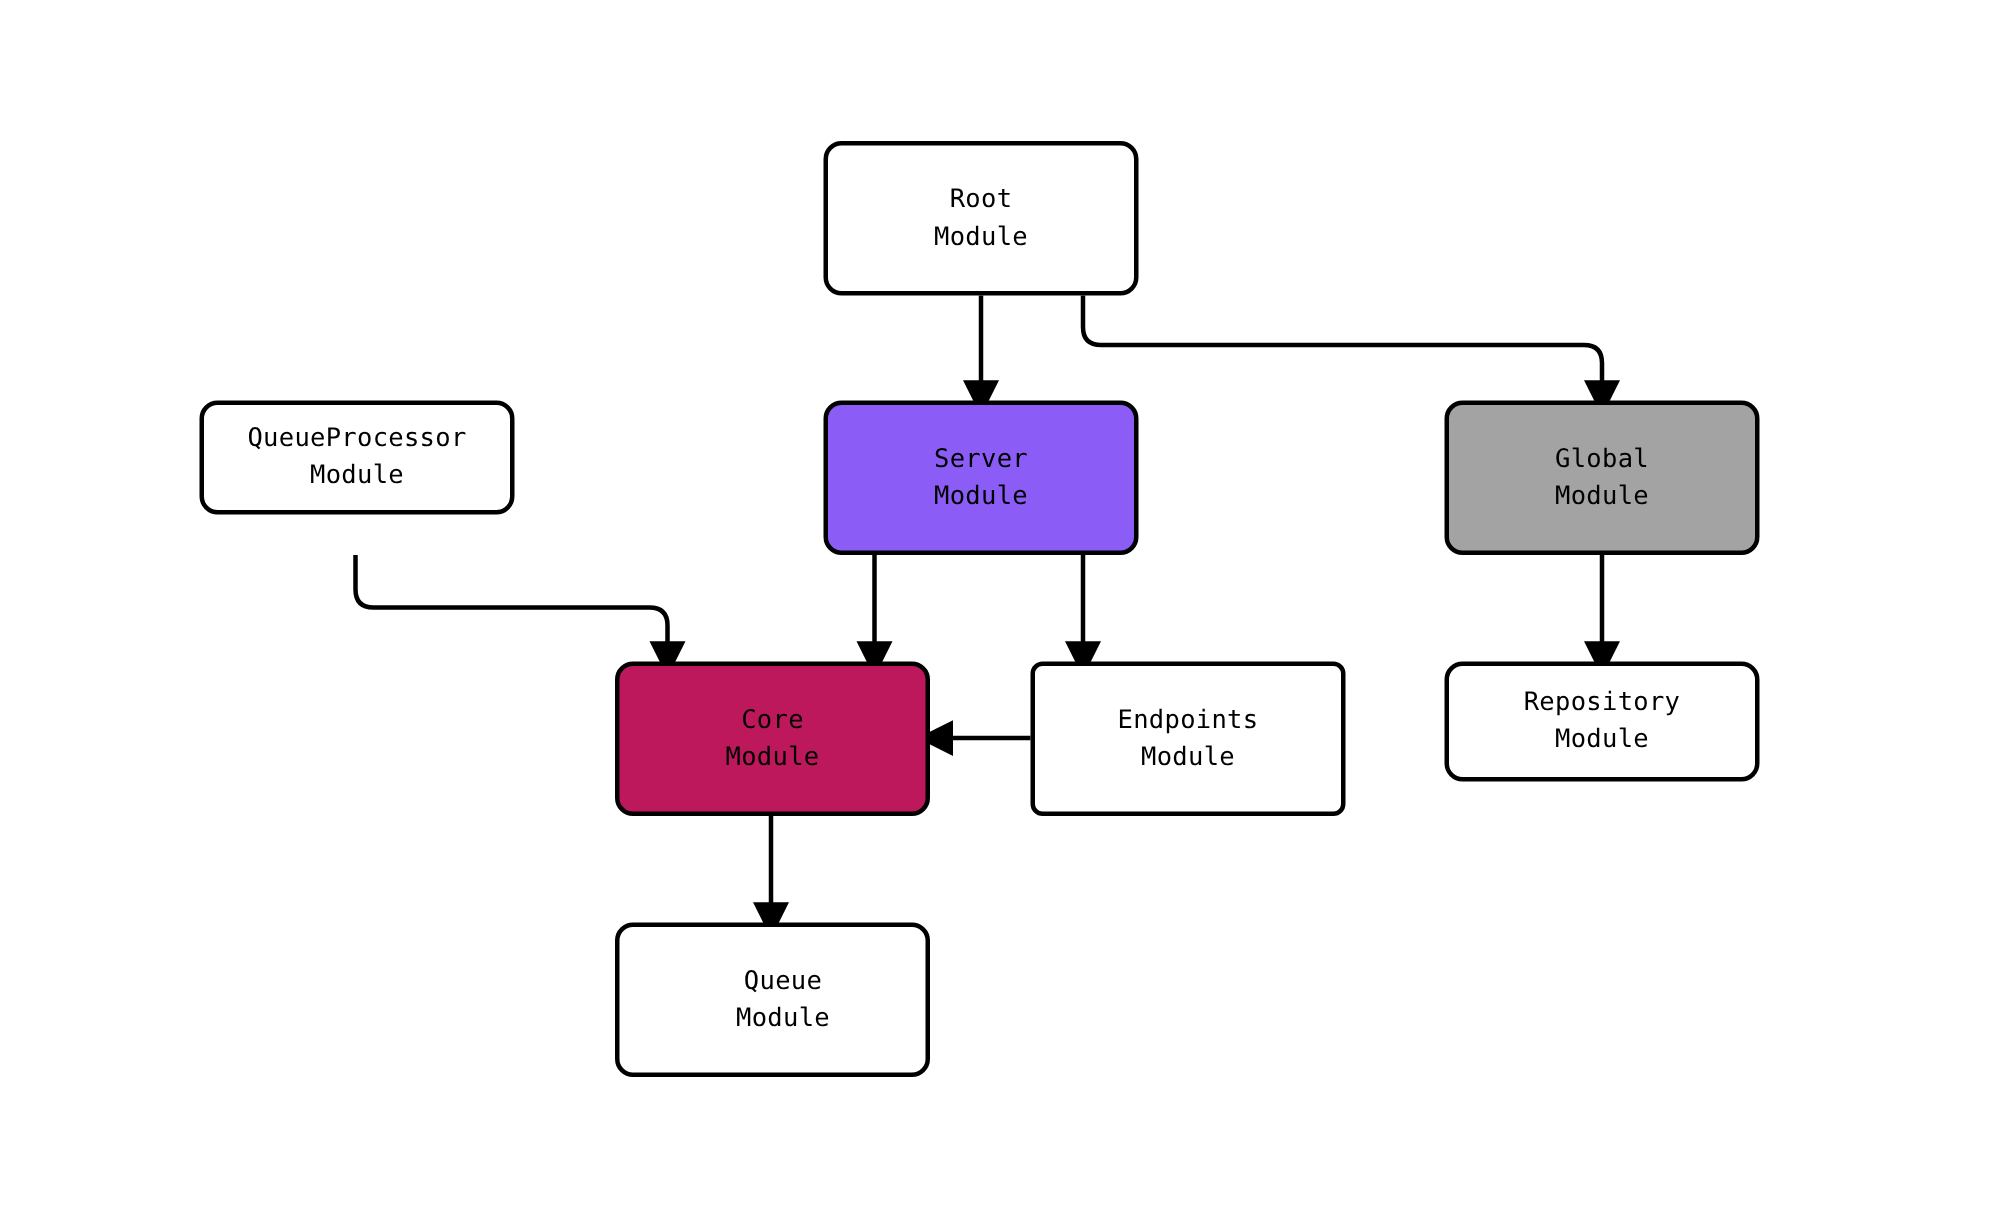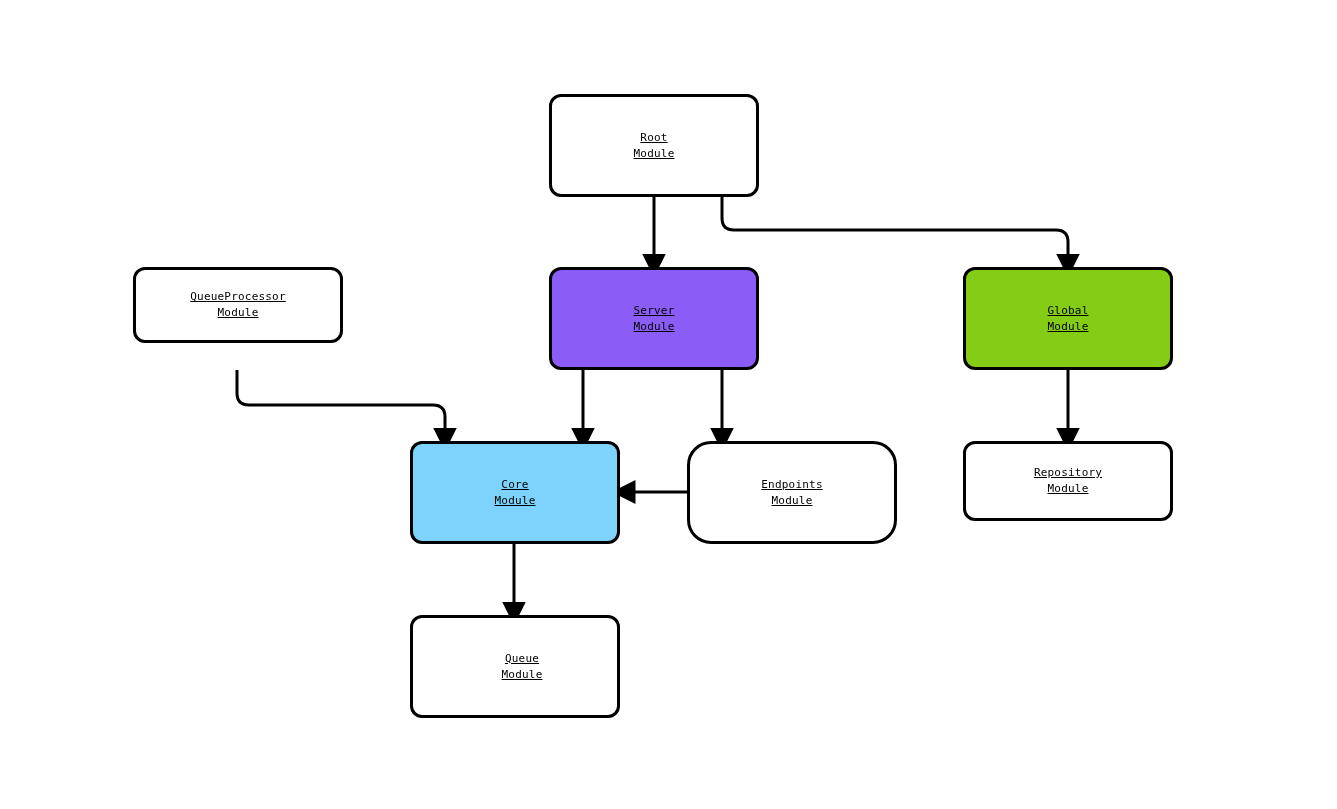--- a/index.html
+++ b/index.html
@@ -30,26 +30,25 @@
     width: 210px;
     height: 103px;
     border: 3px solid #000000;
     border-radius: 12px;
     background: #ffffff;
     display: flex;
     flex-direction: column;
     align-items: center;
     justify-content: center;
     font-family: "DejaVu Sans Mono", "Liberation Mono", monospace;
-    font-size: 11px;
+    font-size: 17px;
     line-height: 1.45;
     color: #000000;
     letter-spacing: 0.2px;
     white-space: nowrap;
-    text-decoration: underline;
   }
   .node-line {
     display: block;
     text-align: center;
   }
 </style>
 </head>
 <body>
 
 <div id="diagram-canvas" style="background: rgb(255, 255, 255);">
@@ -81,31 +80,31 @@
   <div class="node" style="left: 133px; top: 267px; width: 210px; height: 76px; border-radius: 12px; border-width: 3px; border-color: rgb(0, 0, 0); background: rgb(255, 255, 255);">
     <span class="node-line">QueueProcessor</span>
     <span class="node-line">Module</span>
   </div>
 
   <div class="node" style="left: 549px; top: 267px; width: 210px; height: 103px; border-radius: 12px; border-width: 3px; border-color: rgb(0, 0, 0); background: #8b5cf6;">
     <span class="node-line">Server</span>
     <span class="node-line">Module</span>
   </div>
 
-  <div class="node" style="left: 963px; top: 267px; width: 210px; height: 103px; border-radius: 12px; border-width: 3px; border-color: rgb(0, 0, 0); background: #84cc16;">
+  <div class="node" style="left: 963px; top: 267px; width: 210px; height: 103px; border-radius: 12px; border-width: 3px; border-color: rgb(0, 0, 0); background: #a3a3a3;">
     <span class="node-line">Global</span>
     <span class="node-line">Module</span>
   </div>
 
-  <div class="node" style="left: 410px; top: 441px; width: 210px; height: 103px; border-radius: 12px; border-width: 3px; border-color: rgb(0, 0, 0); background: #7dd3fc;">
+  <div class="node" style="left: 410px; top: 441px; width: 210px; height: 103px; border-radius: 12px; border-width: 3px; border-color: rgb(0, 0, 0); background: #be185d;">
     <span class="node-line">Core</span>
     <span class="node-line">Module</span>
   </div>
 
-  <div class="node" style="left: 687px; top: 441px; width: 210px; height: 103px; border-radius: 24px; border-width: 3px; border-color: rgb(0, 0, 0); background: rgb(255, 255, 255);">
+  <div class="node" style="left: 687px; top: 441px; width: 210px; height: 103px; border-radius: 8px; border-width: 3px; border-color: rgb(0, 0, 0); background: rgb(255, 255, 255);">
     <span class="node-line">Endpoints</span>
     <span class="node-line">Module</span>
   </div>
 
   <div class="node" style="left: 963px; top: 441px; width: 210px; height: 80px; border-radius: 12px; border-width: 3px; border-color: rgb(0, 0, 0); background: rgb(255, 255, 255);">
     <span class="node-line">Repository</span>
     <span class="node-line">Module</span>
   </div>
 
   <div class="node" style="left: 410px; top: 615px; width: 210px; height: 103px; border-radius: 12px; border-width: 3px; border-color: rgb(0, 0, 0); background: rgb(255, 255, 255); padding-left: 14px;">

